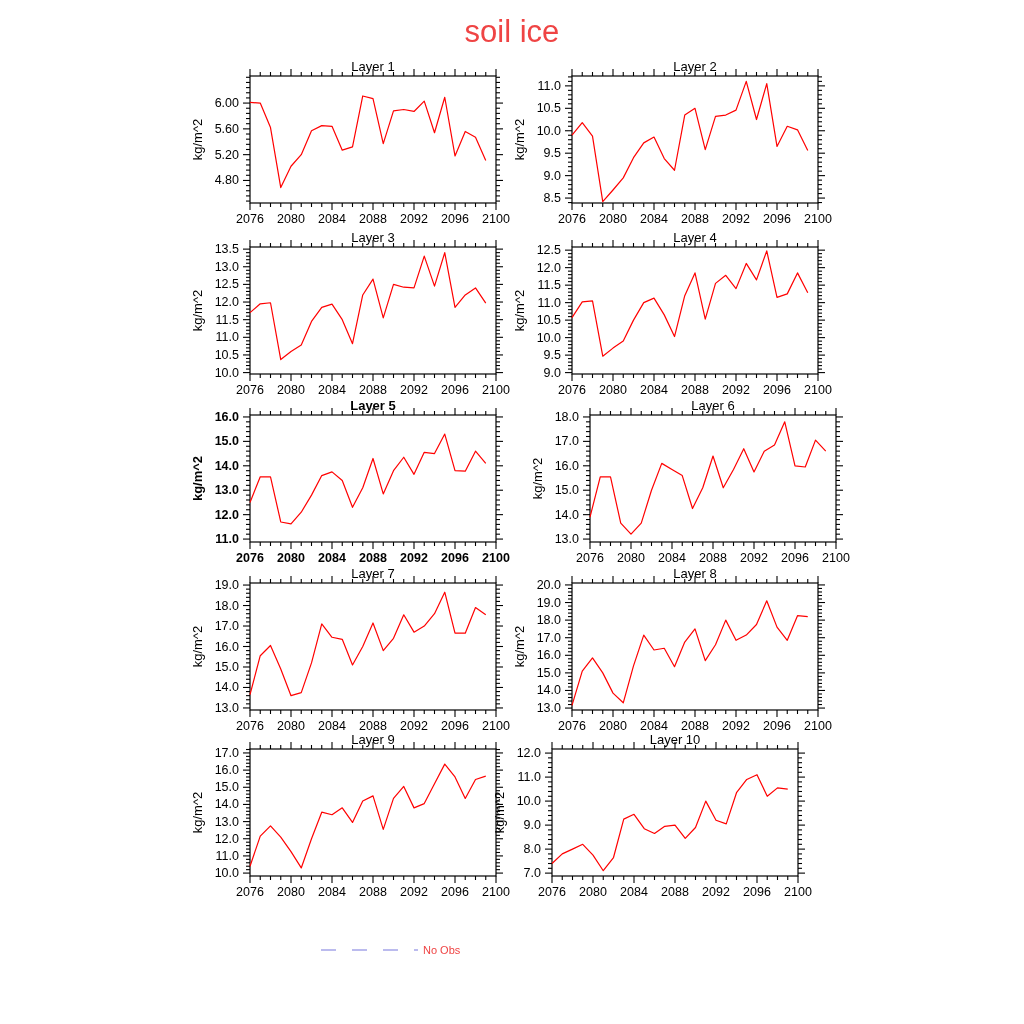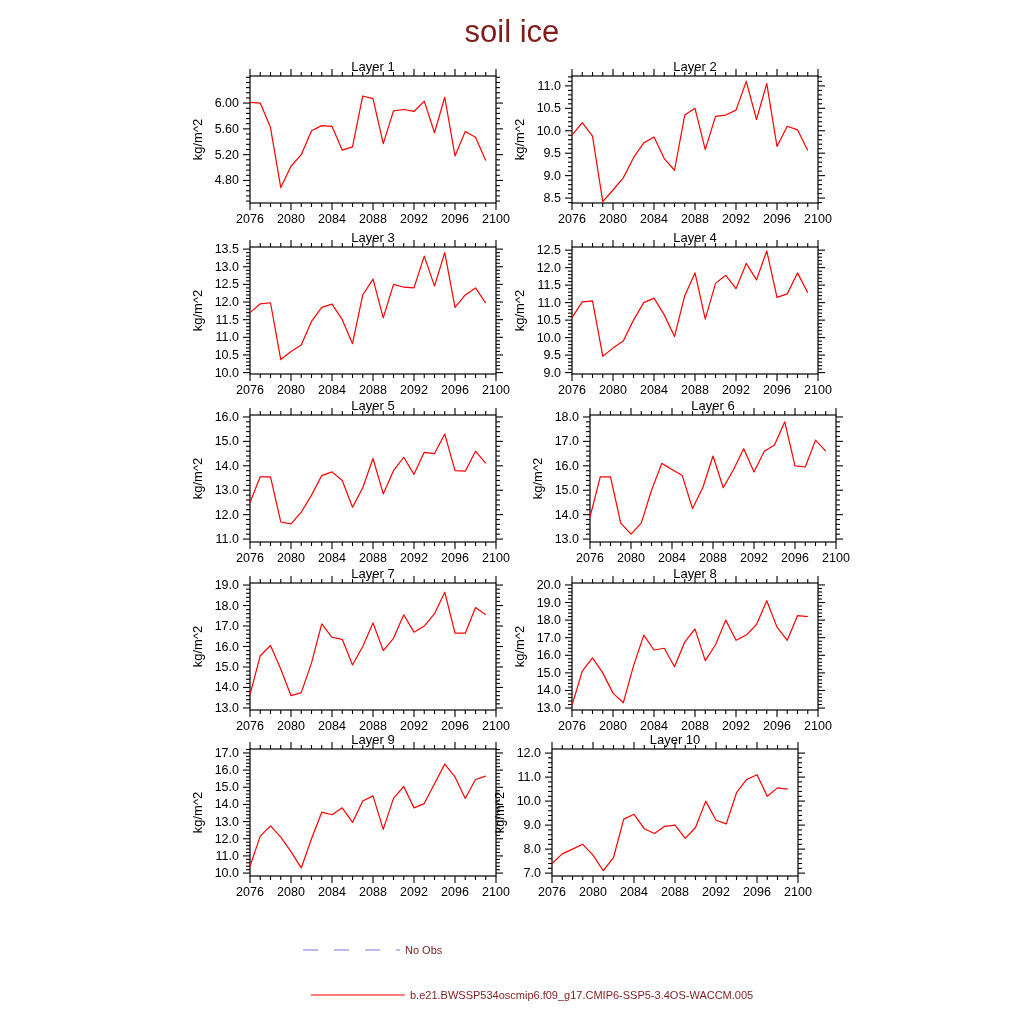--- a/index.html
+++ b/index.html
@@ -1,17 +1,17 @@
 <!DOCTYPE html>
 <html><head>
 <meta charset="utf-8">
 <style>
   html,body{margin:0;padding:0;background:#ffffff;}
   .canvas{position:relative;width:1024px;height:1024px;background:#ffffff;overflow:hidden;
-          font-family:"Liberation Sans",sans-serif;color:#7f1d1d;}
+          font-family:"Liberation Sans",sans-serif;color:#ef4444;}
   .page-title{position:absolute;left:0;top:14px;width:1024px;text-align:center;
               font-size:31px;letter-spacing:0px;}
   .panel{position:absolute;width:346px;height:200px;}
   .legend-row{position:absolute;display:flex;align-items:center;}
   .legend-label{font-size:11px;white-space:nowrap;}
   svg text{font-family:"Liberation Sans",sans-serif;}
 </style>
 </head>
 <body>
 
@@ -541,21 +541,21 @@
         <text x="59" y="115.61432506887054" font-size="12.5" text-anchor="end" fill="#000000">10.0</text>
         <text x="59" y="98.12121212121214" font-size="12.5" text-anchor="end" fill="#000000">10.5</text>
         <text x="59" y="80.62809917355372" font-size="12.5" text-anchor="end" fill="#000000">11.0</text>
         <text x="59" y="63.13498622589532" font-size="12.5" text-anchor="end" fill="#000000">11.5</text>
         <text x="59" y="45.641873278236915" font-size="12.5" text-anchor="end" fill="#000000">12.0</text>
         <text x="59" y="28.148760330578508" font-size="12.5" text-anchor="end" fill="#000000">12.5</text>
         <text x="22" y="84.5" font-size="13" text-anchor="middle" fill="#000000" transform="rotate(-90 22 84.5)">kg/m^2</text>
         <rect x="70" y="21" width="246" height="127" fill="none" stroke="#000000" stroke-width="1.2"></rect>
         <polyline points="70.00,91.67 80.25,75.93 90.50,74.88 100.75,130.16 111.00,122.11 121.25,115.11 131.50,94.12 141.75,76.63 152.00,72.08 162.25,88.87 172.50,110.56 182.75,69.63 193.00,46.89 203.25,93.07 213.50,57.39 223.75,49.34 234.00,62.63 244.25,37.44 254.50,53.89 264.75,24.85 275.00,71.38 285.25,67.88 295.50,46.89 305.75,66.83" fill="none" stroke="#ff0000" stroke-width="1.2" stroke-linejoin="round"></polyline>
       </svg></div>
-  <div class="panel" style="left: 180px; top: 394px;"><svg viewBox="0 0 346 200" width="346" height="200">
+  <div class="panel" style="left: 180px; top: 394px; font-weight: bold;"><svg viewBox="0 0 346 200" width="346" height="200">
         <text x="193" y="16" font-size="13" text-anchor="middle" fill="#000000">Layer 5</text>
         <line x1="70" y1="148" x2="70" y2="155" stroke="#000000" stroke-width="1.1"></line>
         <line x1="70" y1="21" x2="70" y2="14" stroke="#000000" stroke-width="1.1"></line>
         <text x="70" y="168" font-size="12.5" text-anchor="middle" fill="#000000">2076</text>
         <line x1="80.25" y1="148" x2="80.25" y2="152" stroke="#000000" stroke-width="1.1"></line>
         <line x1="80.25" y1="21" x2="80.25" y2="17" stroke="#000000" stroke-width="1.1"></line>
         <line x1="90.5" y1="148" x2="90.5" y2="152" stroke="#000000" stroke-width="1.1"></line>
         <line x1="90.5" y1="21" x2="90.5" y2="17" stroke="#000000" stroke-width="1.1"></line>
         <line x1="100.75" y1="148" x2="100.75" y2="152" stroke="#000000" stroke-width="1.1"></line>
         <line x1="100.75" y1="21" x2="100.75" y2="17" stroke="#000000" stroke-width="1.1"></line>
@@ -1325,26 +1325,20 @@
         <text x="59" y="125.11153119092627" font-size="12.5" text-anchor="end" fill="#000000">8.0</text>
         <text x="59" y="101.1039697542533" font-size="12.5" text-anchor="end" fill="#000000">9.0</text>
         <text x="59" y="77.09640831758034" font-size="12.5" text-anchor="end" fill="#000000">10.0</text>
         <text x="59" y="53.08884688090737" font-size="12.5" text-anchor="end" fill="#000000">11.0</text>
         <text x="59" y="29.081285444234403" font-size="12.5" text-anchor="end" fill="#000000">12.0</text>
         <text x="22" y="84.5" font-size="13" text-anchor="middle" fill="#000000" transform="rotate(-90 22 84.5)">kg/m^2</text>
         <rect x="70" y="21" width="246" height="127" fill="none" stroke="#000000" stroke-width="1.2"></rect>
         <polyline points="70.00,135.52 80.25,125.91 90.50,121.11 100.75,116.31 111.00,127.11 121.25,142.72 131.50,129.51 141.75,91.10 152.00,86.30 162.25,100.71 172.50,105.51 182.75,98.30 193.00,97.10 203.25,110.31 213.50,99.50 223.75,73.10 234.00,92.30 244.25,95.90 254.50,64.69 264.75,51.49 275.00,46.69 285.25,68.29 295.50,59.89 305.75,61.09" fill="none" stroke="#ff0000" stroke-width="1.2" stroke-linejoin="round"></polyline>
       </svg></div>
 
-  <div class="legend-row" style="left:303px;top:943px;height:14px;">
+  <div class="legend-row" style="left:321px;top:943px;height:14px;">
     <svg width="97" height="14">
       <line id="noobs-line" x1="0" y1="7" x2="97" y2="7" stroke-width="1.2" stroke-dasharray="15 16" stroke="#7878dd"></line>
     </svg>
     <span class="legend-label" style="margin-left:5px;">No Obs</span>
   </div>
 
-  <div class="legend-row" style="left:311px;top:988px;height:14px;">
-    <svg width="94" height="14">
-      <line id="series-line" x1="0" y1="7" x2="94" y2="7" stroke-width="1.2" stroke="#ff0000"></line>
-    </svg>
-    <span class="legend-label" style="margin-left:5px;">b.e21.BWSSP534oscmip6.f09_g17.CMIP6-SSP5-3.4OS-WACCM.005</span>
-  </div>
 </div>
 
 </body></html>

